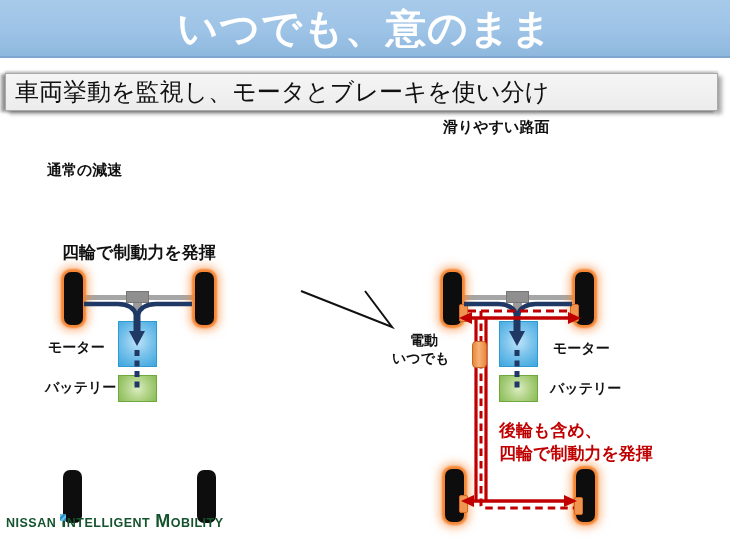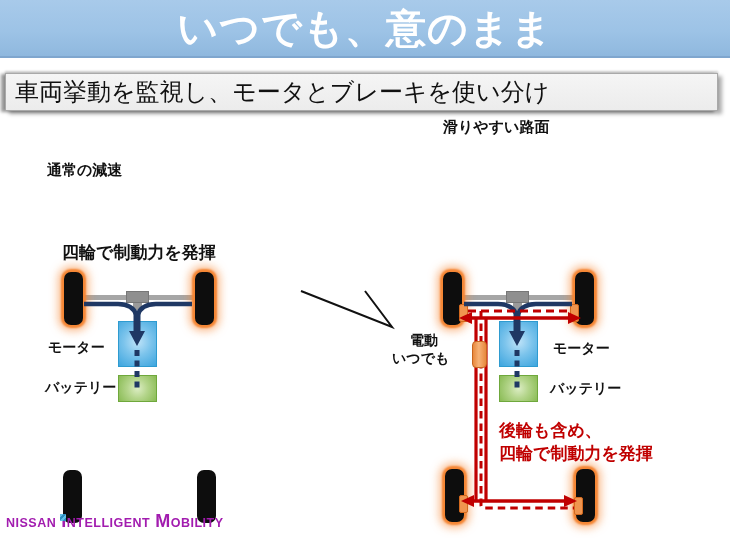--- a/index.html
+++ b/index.html
@@ -58,21 +58,21 @@
     position:absolute;left:265px;top:253px;width:140px;height:40px;box-sizing:border-box;
     background:#fff;border:2px solid #111;z-index:4;
     font-size:13.5px;line-height:17.5px;padding:2px 0 0 5px;white-space:nowrap;
   }
   .note-red{position:absolute;font-size:17px;font-weight:bold;color:#C00000;z-index:3;white-space:nowrap;}
   
   #overlay{position:absolute;left:0;top:0;width:730px;height:547px;z-index:5;pointer-events:none;}
   
   .logo{
     position:absolute;left:6px;top:511px;height:22px;z-index:3;
-    display:flex;align-items:baseline;color:#a21caf;letter-spacing:.5px;white-space:nowrap;justify-content:space-between;
+    display:flex;align-items:baseline;color:#14532d;letter-spacing:.5px;white-space:nowrap;justify-content:space-between;
   }
   .logo-small{font-size:12.5px;font-weight:bold;}
   .logo-big{font-size:18px;font-weight:bold;}
   .logo-i{position:relative;display:inline-block;}
   .logo-i .cap{
     position:absolute;left:-1px;top:3px;width:6px;height:7px;
     background:linear-gradient(135deg,#5FC0E8 25%,#2E8FC0 25%,#2E8FC0 50%,#5FC0E8 50%,#5FC0E8 75%,#2E8FC0 75%);
   }
   .sp{width:5px;display:inline-block;}
 </style>

